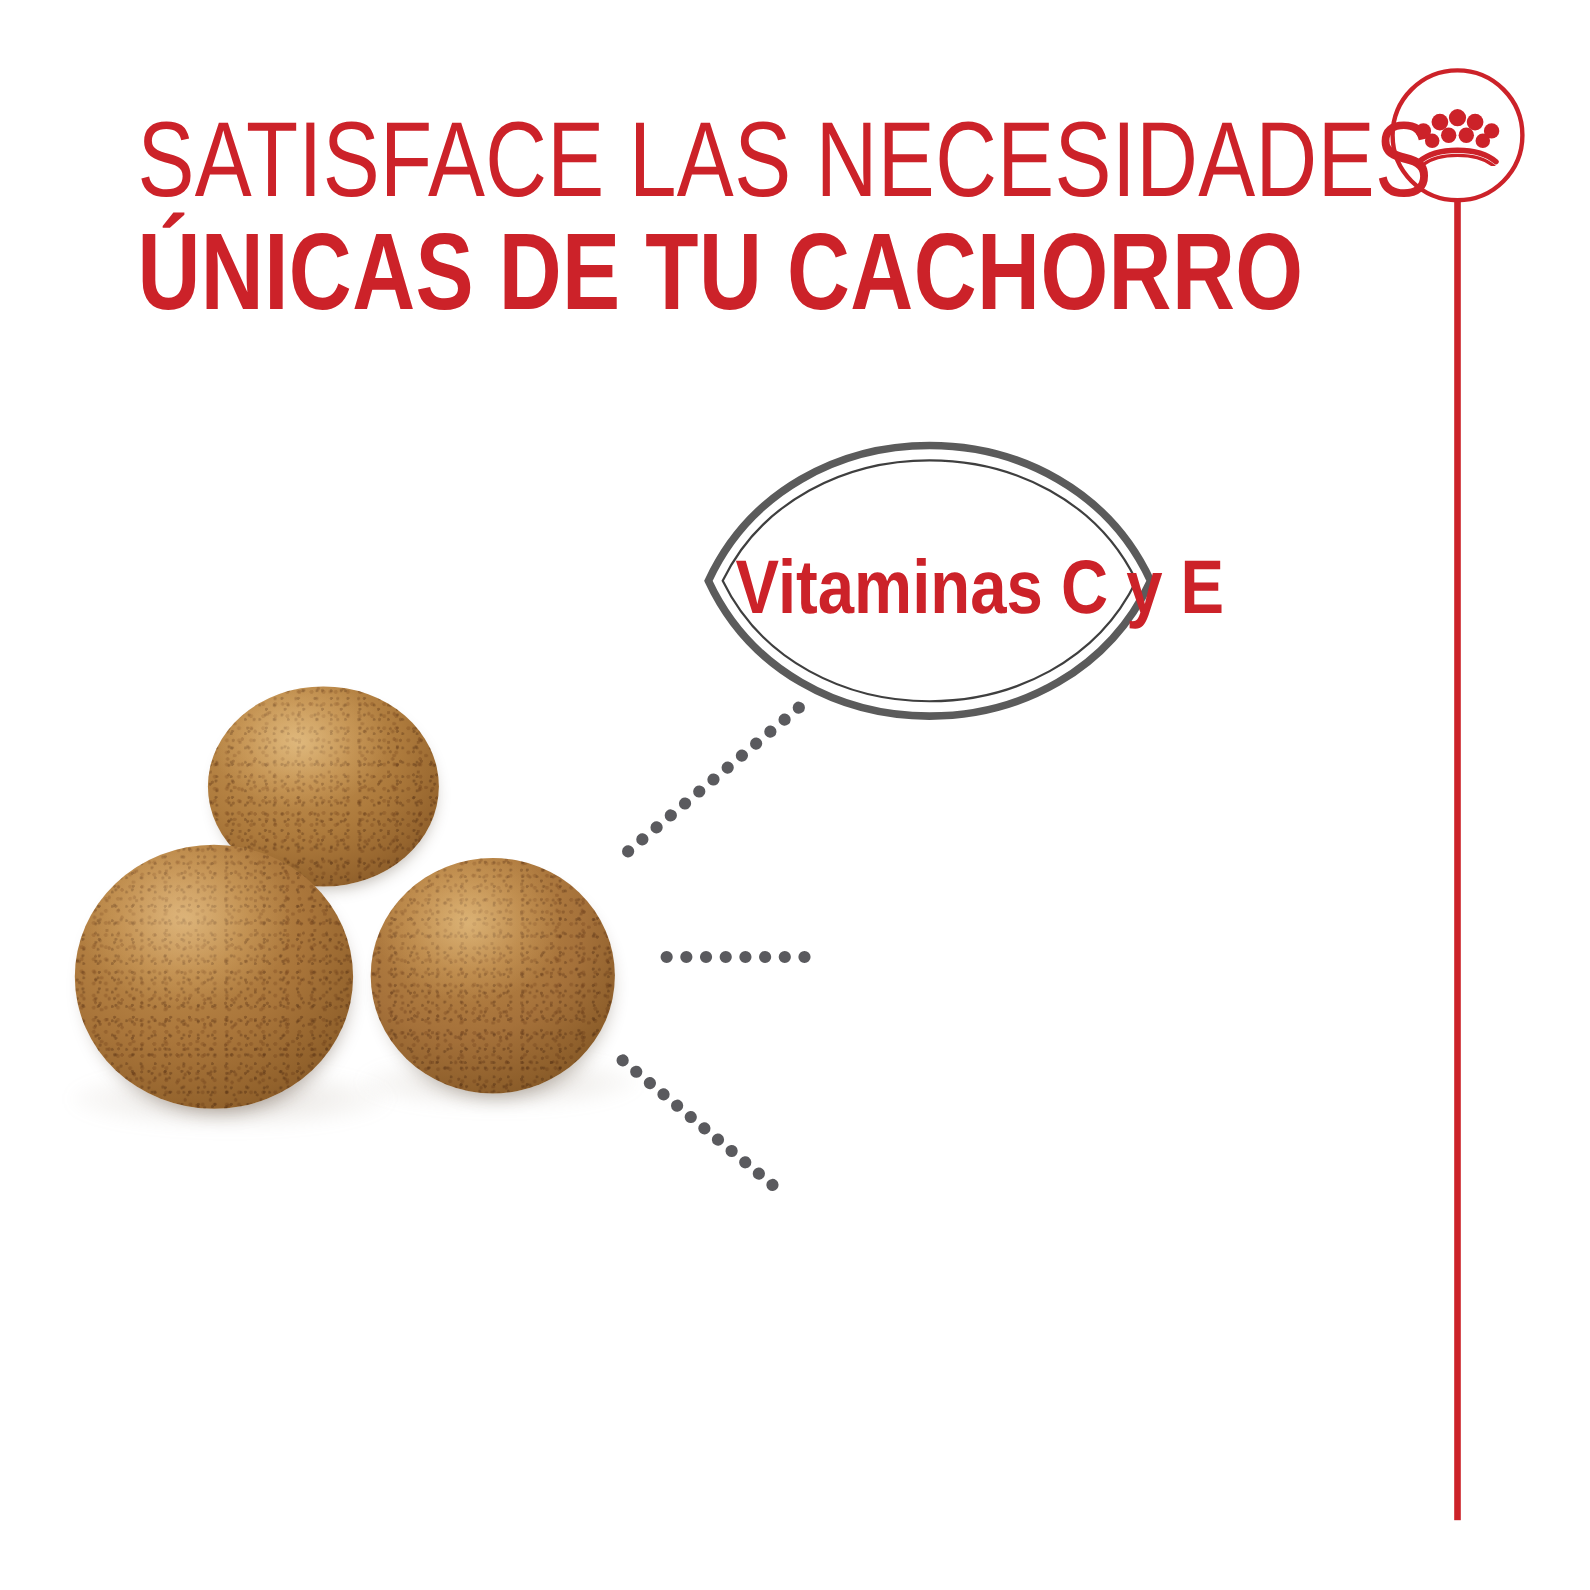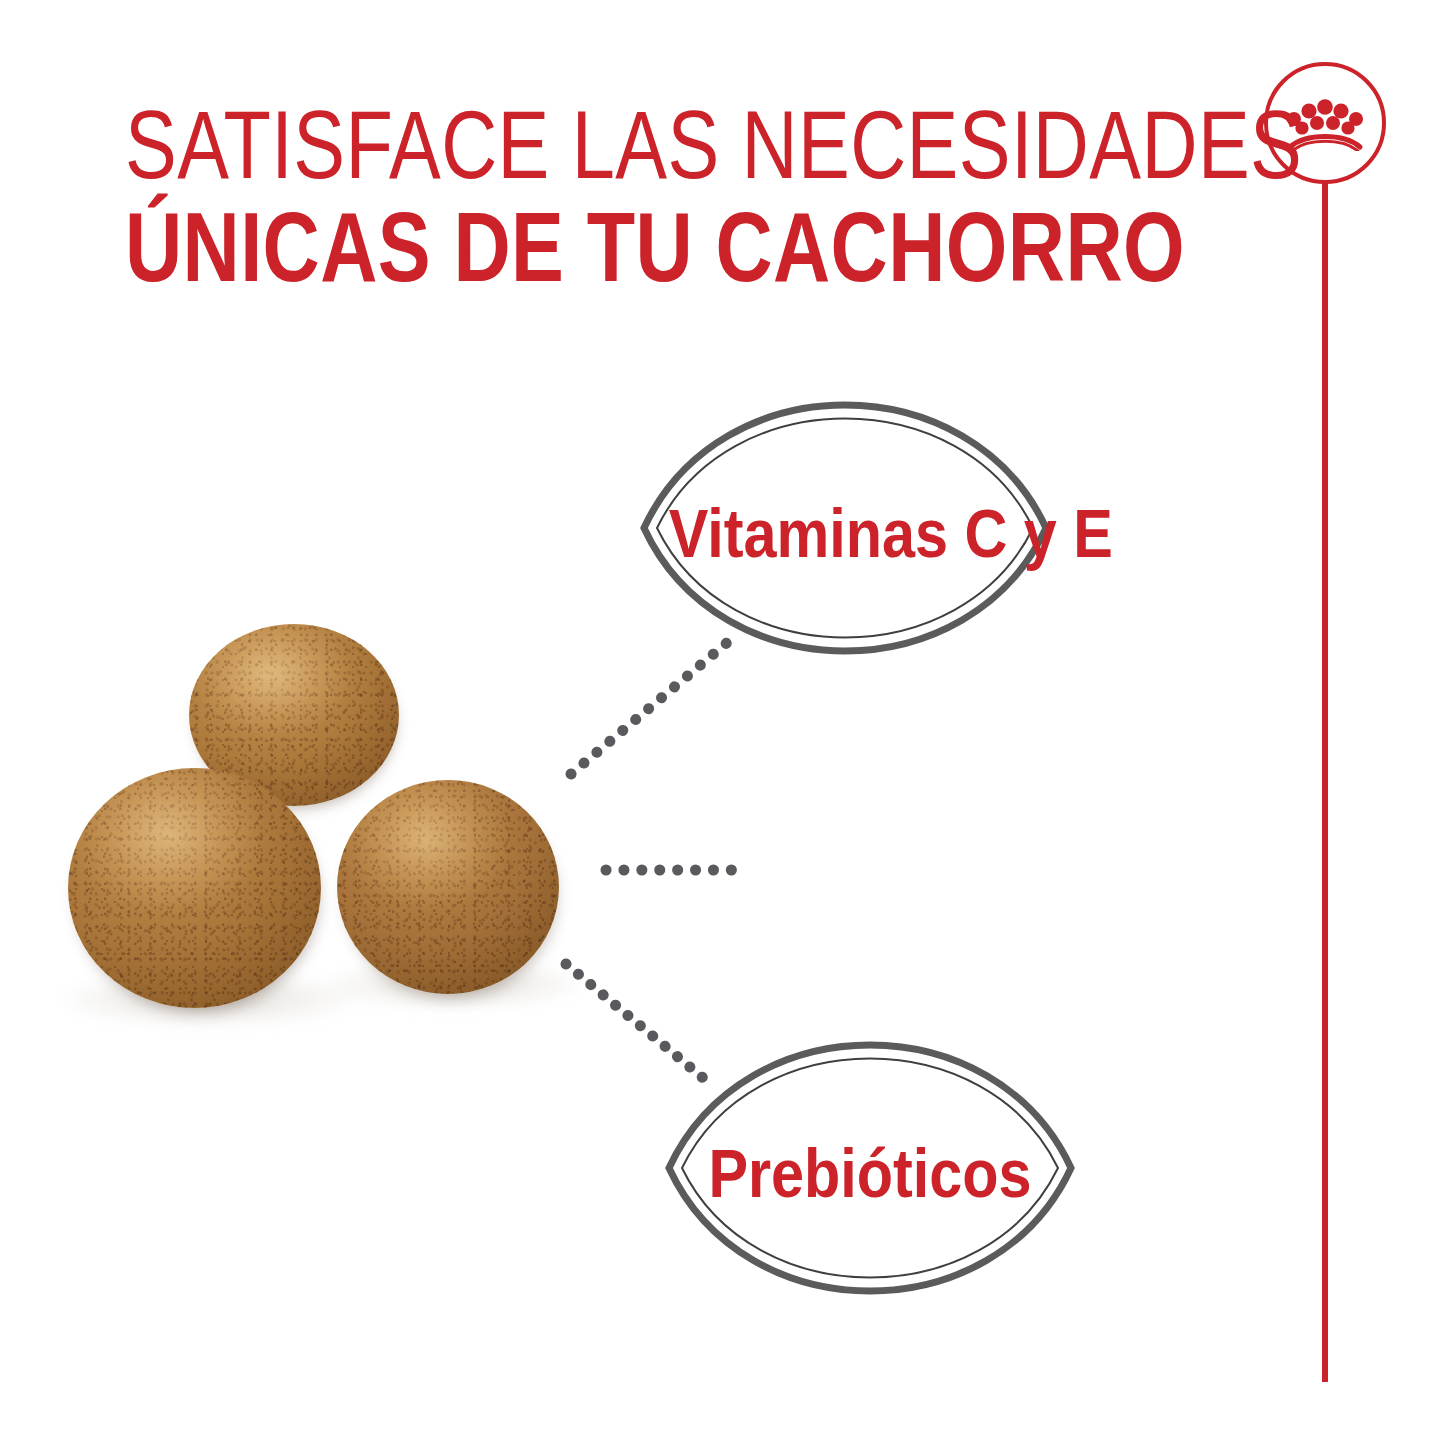--- a/index.html
+++ b/index.html
@@ -255,21 +255,14 @@
 
   <div class="benefit" id="benefit-vitamins">
     <svg class="lens-svg" width="410" height="260" viewBox="0 0 410 260">
       <path d="M4 130 C 80 -34, 330 -34, 406 130 C 330 294, 80 294, 4 130 Z" fill="none" stroke="#5B5B5B" stroke-width="7"></path>
       <path d="M17 130 C 88 -16, 322 -16, 393 130 C 322 276, 88 276, 17 130 Z" fill="none" stroke="#3F3F3F" stroke-width="2"></path>
     </svg>
     <div class="benefit-label">Vitaminas C y E</div>
   </div>
 
 
-  <div class="benefit" id="benefit-prebiotics">
-    <svg class="lens-svg" width="410" height="260" viewBox="0 0 410 260">
-      <path d="M4 130 C 80 -34, 330 -34, 406 130 C 330 294, 80 294, 4 130 Z" fill="none" stroke="#5B5B5B" stroke-width="7"></path>
-      <path d="M17 130 C 88 -16, 322 -16, 393 130 C 322 276, 88 276, 17 130 Z" fill="none" stroke="#3F3F3F" stroke-width="2"></path>
-    </svg>
-    <div class="benefit-label">Prebióticos</div>
-  </div>
 
 </div>
 
 </body></html>

